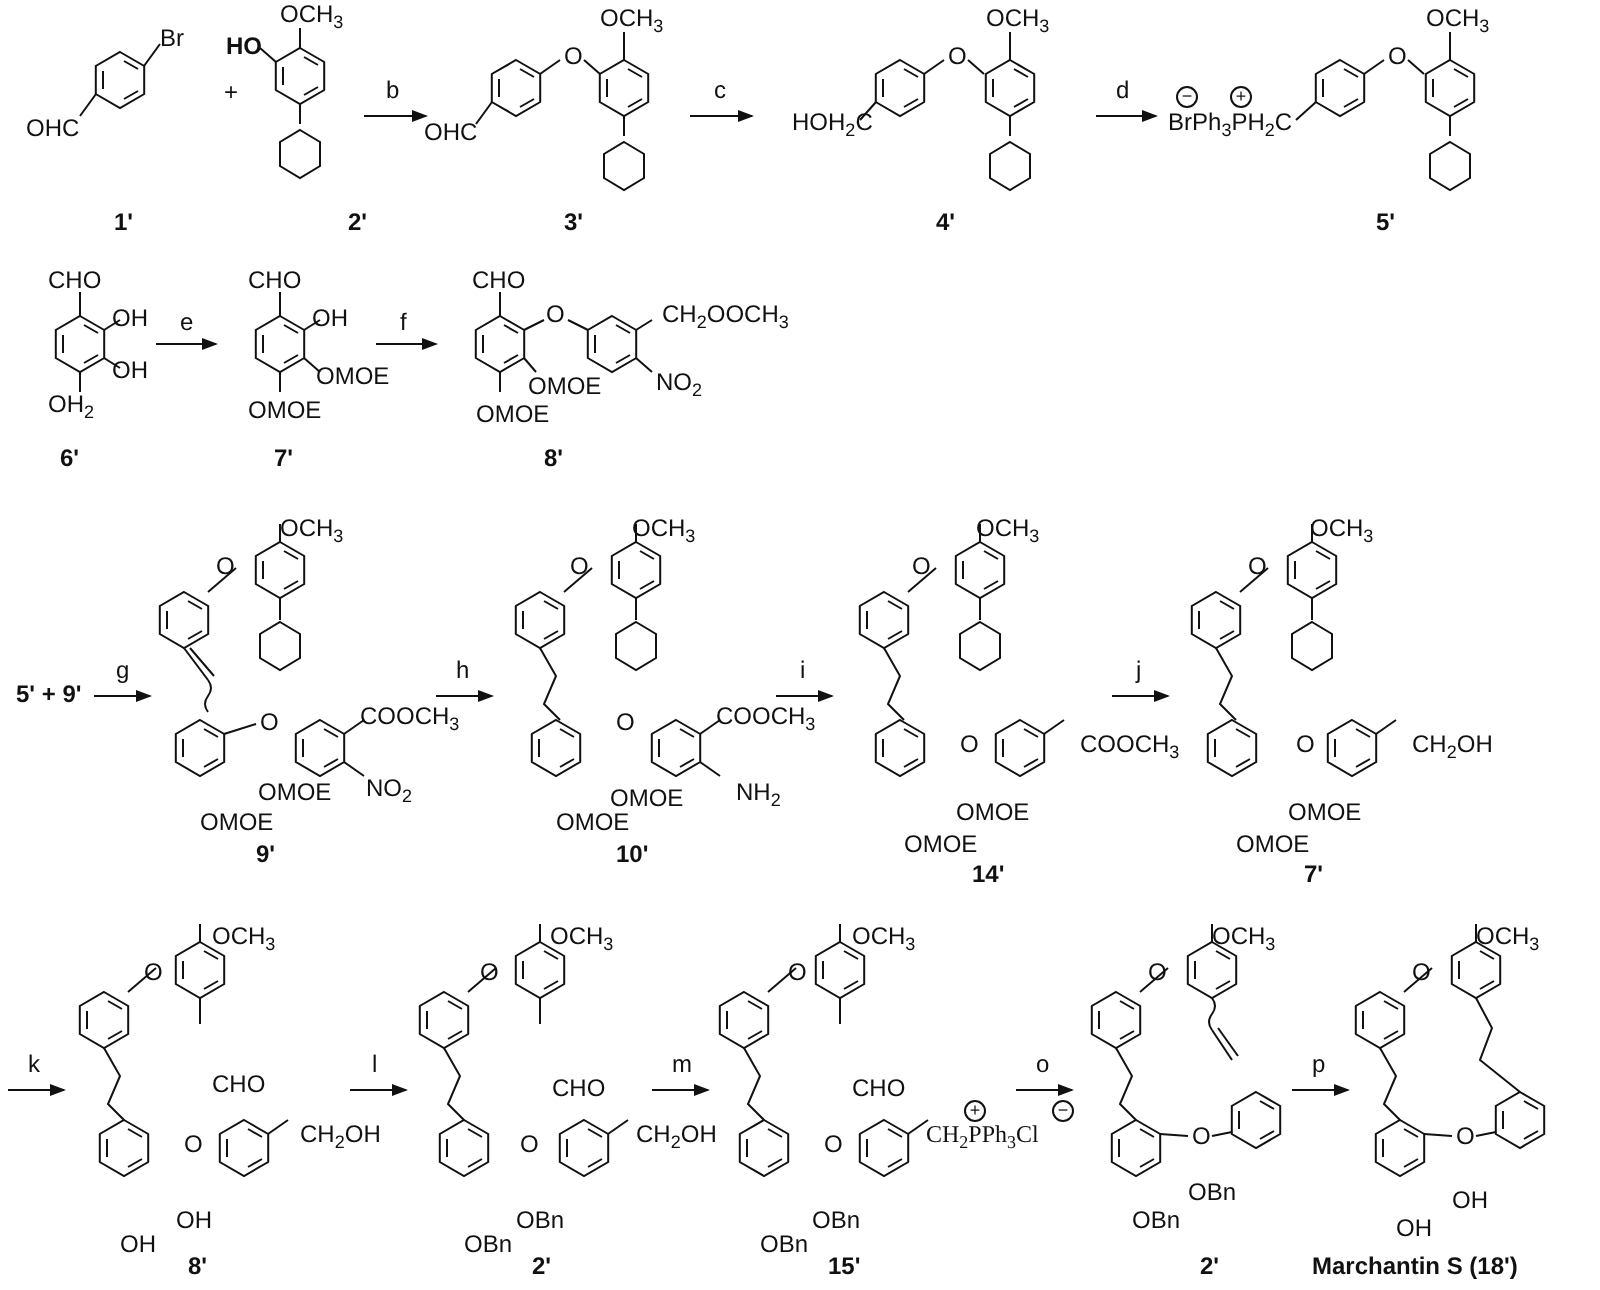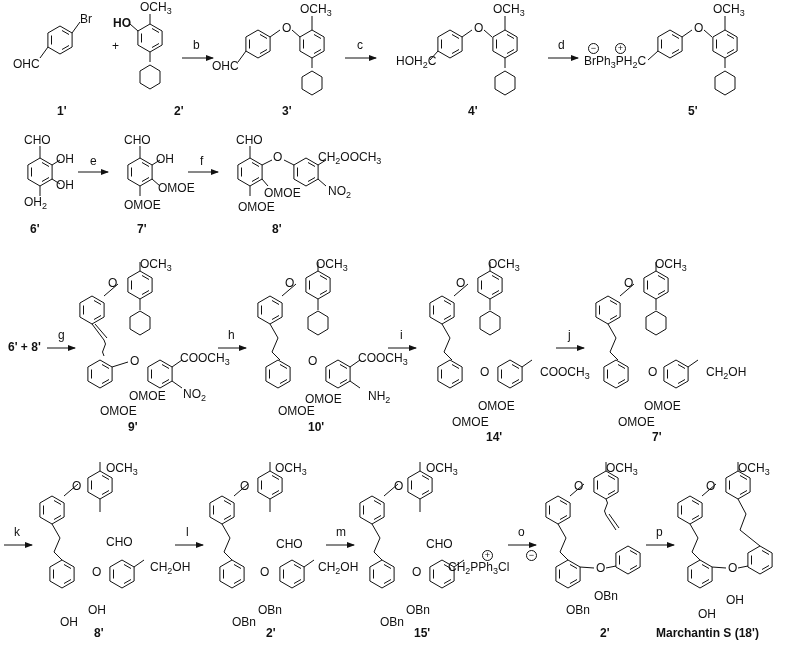--- a/index.html
+++ b/index.html
@@ -274,27 +274,27 @@
 
 <div class="lbl" style="left:124px;top:134px;">CHO</div>
 <div class="lbl" style="left:156px;top:153px;">OH</div>
 <div class="lbl" style="left:158px;top:182px;">OMOE</div>
 <div class="lbl" style="left:124px;top:199px;">OMOE</div>
 <div class="cid" style="left:137px;top:222px;">7'</div>
 <div class="step" style="left:200px;top:154px;">f</div>
 
 <div class="lbl" style="left:236px;top:134px;">CHO</div>
 <div class="lbl" style="left:273px;top:151px;">O</div>
-<div class="lbl" style="left:318px;top:151px;"><span>CH</span><span class="sub">2</span><span>OOCH</span><span class="sub">3</span></div>
+<div class="lbl" style="left:331px;top:151px;"><span>CH</span><span class="sub">2</span><span>OOCH</span><span class="sub">3</span></div>
 <div class="lbl" style="left:328px;top:185px;"><span>NO</span><span class="sub">2</span></div>
 <div class="lbl" style="left:264px;top:187px;">OMOE</div>
 <div class="lbl" style="left:238px;top:201px;">OMOE</div>
 <div class="cid" style="left:272px;top:222px;">8'</div>
 
-<div class="cid" style="left:8px;top:340px;">6' + 8'</div>
+<div class="cid" style="left:8px;top:340px;">5' + 9'</div>
 <div class="step" style="left:58px;top:328px;">g</div>
 <div class="lbl" style="left:108px;top:277px;">O</div>
 <div class="lbl" style="left:140px;top:258px;"><span>OCH</span><span class="sub">3</span></div>
 <div class="lbl" style="left:130px;top:355px;">O</div>
 <div class="lbl" style="left:180px;top:352px;"><span>COOCH</span><span class="sub">3</span></div>
 <div class="lbl" style="left:183px;top:388px;"><span>NO</span><span class="sub">2</span></div>
 <div class="lbl" style="left:129px;top:390px;">OMOE</div>
 <div class="lbl" style="left:100px;top:405px;">OMOE</div>
 <div class="cid" style="left:128px;top:420px;">9'</div>
 <div class="step" style="left:228px;top:328px;">h</div>
@@ -346,21 +346,21 @@
 <div class="lbl" style="left:232px;top:616px;">OBn</div>
 <div class="cid" style="left:266px;top:626px;">2'</div>
 <div class="step" style="left:336px;top:525px;">m</div>
 
 <div class="lbl" style="left:394px;top:480px;">O</div>
 <div class="lbl" style="left:426px;top:462px;"><span>OCH</span><span class="sub">3</span></div>
 <div class="lbl" style="left:426px;top:538px;">CHO</div>
 <div class="lbl" style="left:412px;top:566px;">O</div>
 <div class="chg" style="left:482px;top:550px;">+</div>
 <div class="chg" style="left:526px;top:550px;">−</div>
-<div class="lbl" style="left:448px;top:561px;"><span>CH</span><span class="sub">2</span><span>PPh</span><span class="sub">3</span><span>Cl</span></div>
+<div class="lbl" style="left:463px;top:561px;font-family:Liberation Serif, serif;"><span>CH</span><span class="sub">2</span><span>PPh</span><span class="sub">3</span><span>Cl</span></div>
 <div class="lbl" style="left:406px;top:604px;">OBn</div>
 <div class="lbl" style="left:380px;top:616px;">OBn</div>
 <div class="cid" style="left:414px;top:626px;">15'</div>
 <div class="step" style="left:518px;top:525px;">o</div>
 
 <div class="lbl" style="left:574px;top:480px;">O</div>
 <div class="lbl" style="left:606px;top:462px;"><span>OCH</span><span class="sub">3</span></div>
 <div class="lbl" style="left:596px;top:562px;">O</div>
 <div class="lbl" style="left:594px;top:590px;">OBn</div>
 <div class="lbl" style="left:566px;top:604px;">OBn</div>

